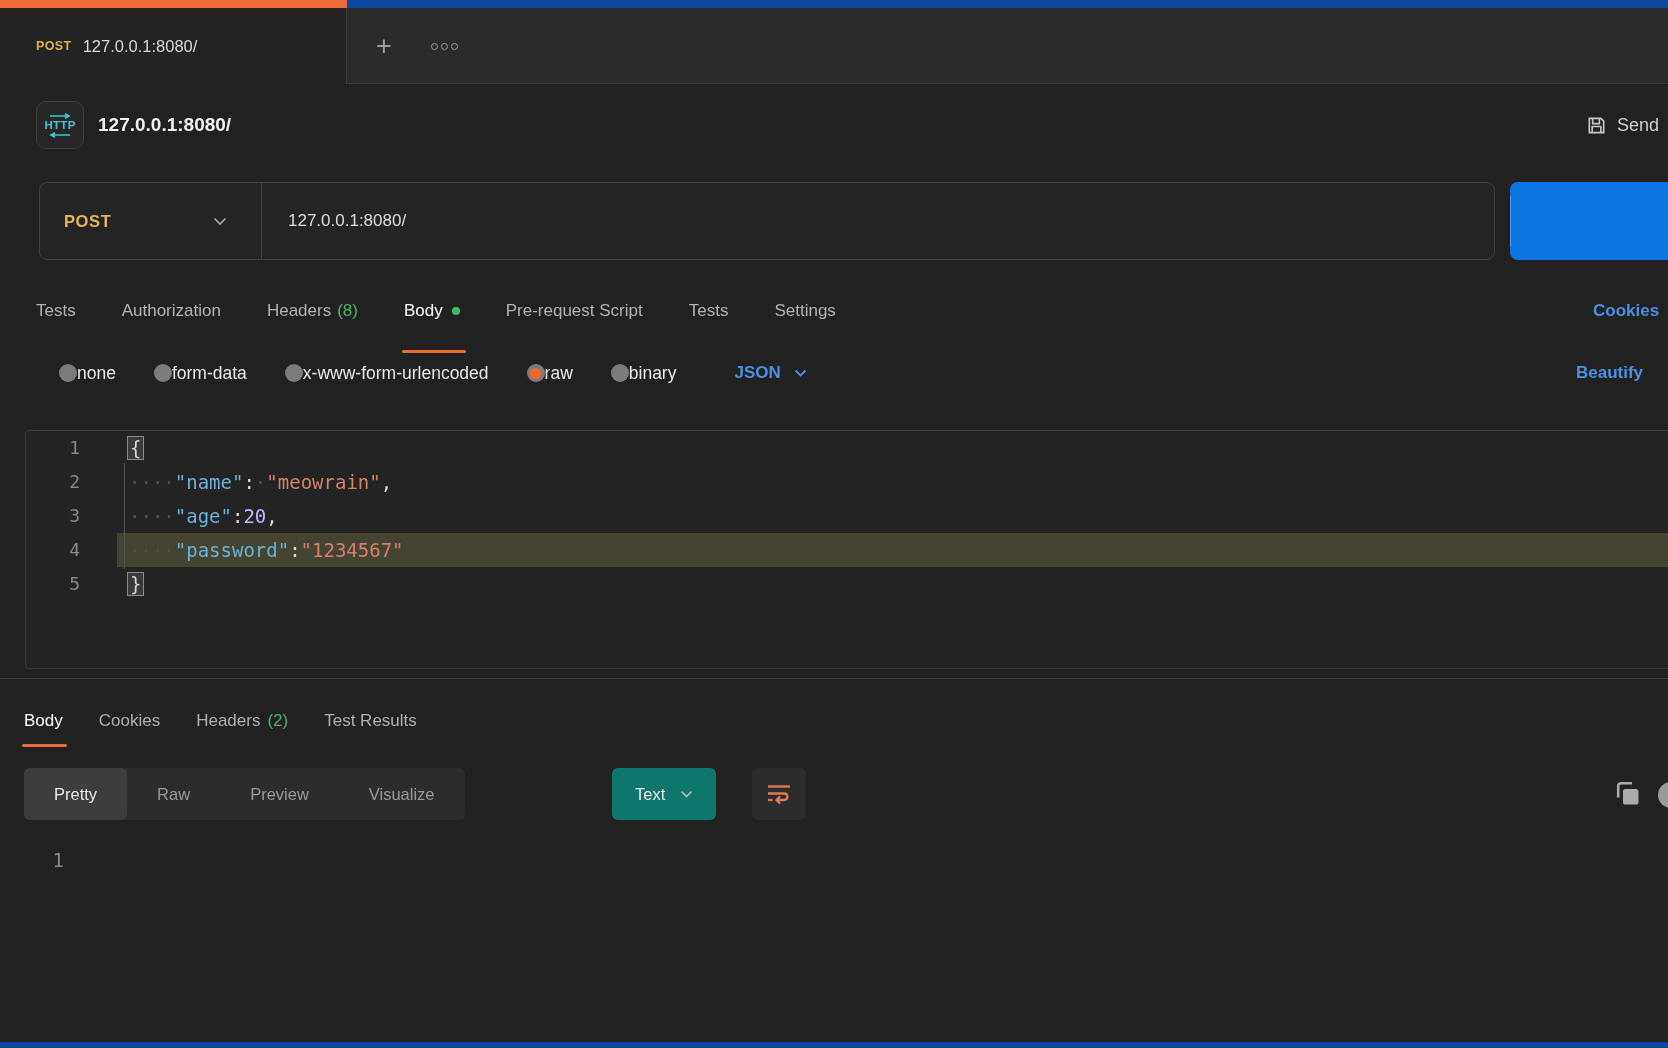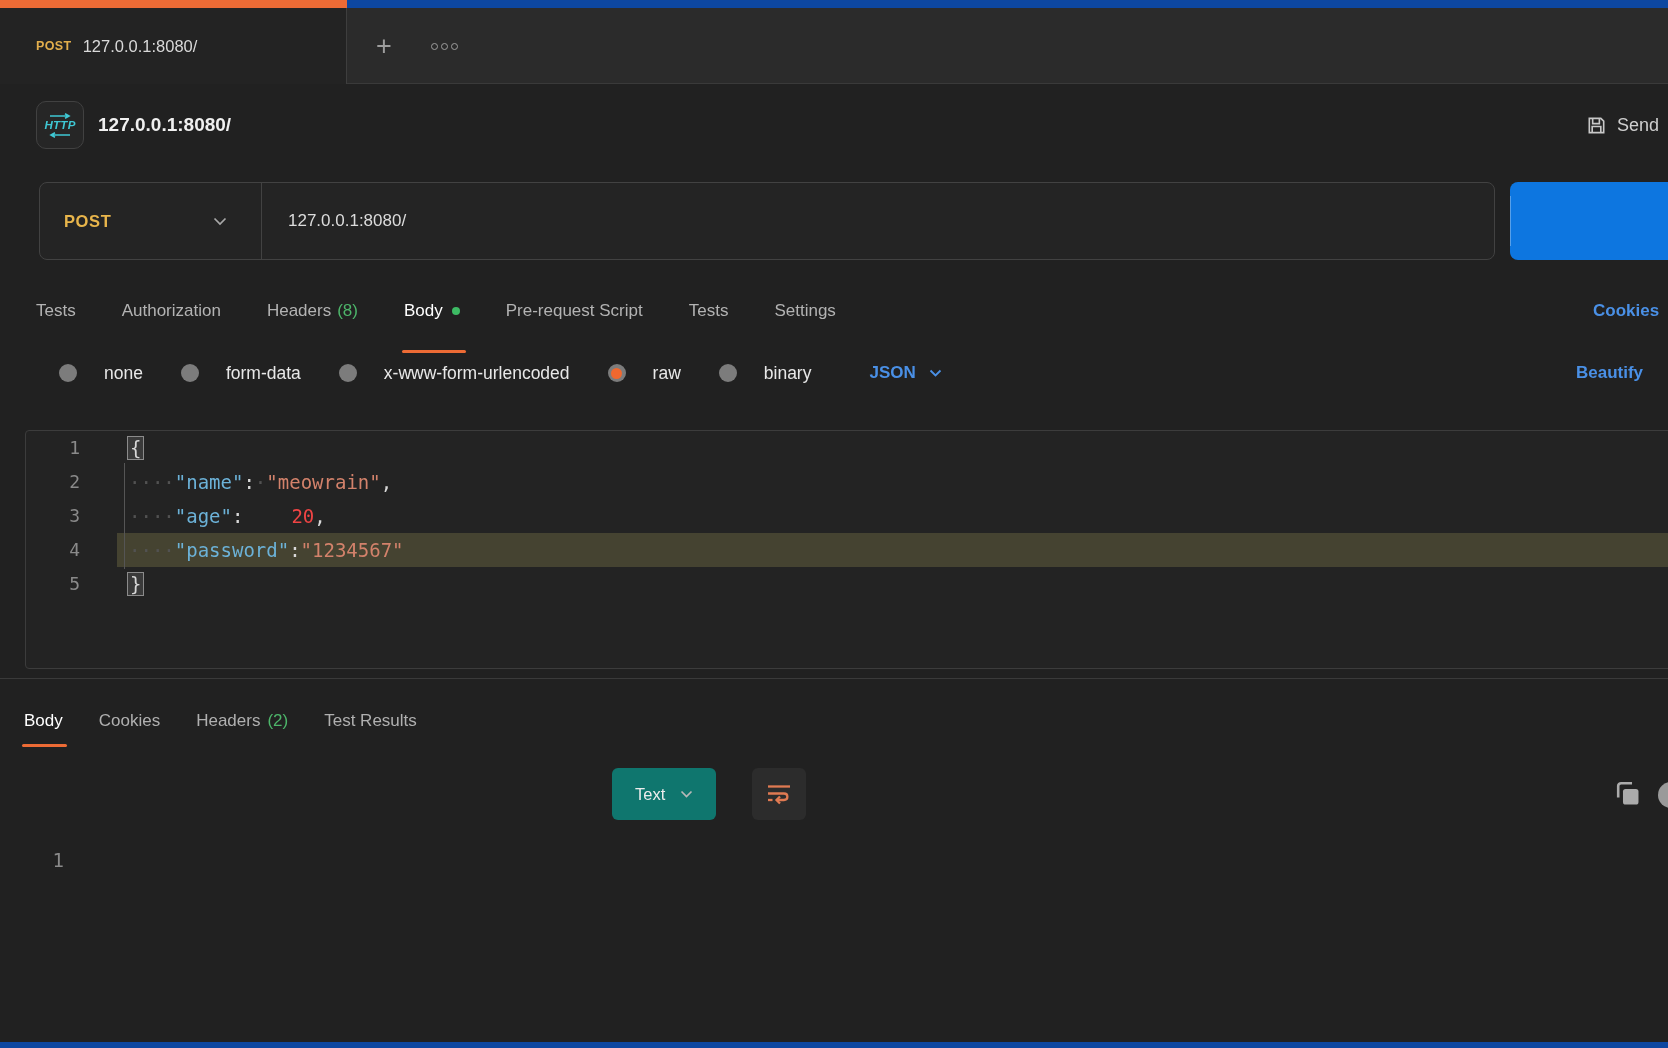--- a/index.html
+++ b/index.html
@@ -25,21 +25,21 @@
   .req-tab .tab-title { color:#d9d9d9; font-size:16.5px; }
   .tabbar-action { position:absolute; top:14px; width:48px; height:48px; display:flex; align-items:center;
     justify-content:center; cursor:pointer; color:#9e9e9e; }
   .plus-btn { left:360px; font-size:27px; font-weight:300; }
   .more-btn { left:420px; gap:3px; }
   .more-btn i { display:block; width:7px; height:7px; border:1.5px solid #9e9e9e; border-radius:50%; }
 
   
   .req-header { position:absolute; top:96px; left:0; right:0; height:58px; display:flex; align-items:center; padding-left:36px; }
   .http-badge { width:48px; height:48px; border:1.5px solid #414141; border-radius:10px; background:#262626;
-    display:flex; flex-direction:column; align-items:center; justify-content:center; gap:1px; flex:0 0 auto;font-style:italic; }
+    display:flex; flex-direction:column; align-items:center; justify-content:center; gap:1px; flex:0 0 auto; }
   .http-badge .httptxt { color:#3fc8d4; font-size:11.5px; font-weight:bold; letter-spacing:.3px; line-height:11px; }
   .req-title { margin-left:14px; font-size:19px; font-weight:bold; color:#f0f0f0; }
   .save-group { position:absolute; left:1585px; top:0; height:58px; display:flex; align-items:center; gap:9px; cursor:pointer; }
   .save-label { font-size:18px; color:#cfcfcf; }
 
   
   .url-bar { position:absolute; top:182px; left:39px; width:1456px; height:78px; border:1px solid #424242;
     border-radius:8px; background:#242424; display:flex; align-items:center; }
   .method-select { display:flex; align-items:center; width:221px; padding-left:24px; height:100%; cursor:pointer; }
   .method-label { color:#e8b54b; font-size:16.5px; font-weight:bold; letter-spacing:.6px; }
@@ -57,40 +57,40 @@
   .rtab { position:relative; display:flex; align-items:center; height:34px; font-size:17px; color:#b3b3b3; cursor:pointer; }
   .rtab .count { margin-left:6px; color:#4db56a; }
   .rtab.active { color:#ffffff; }
   .rtab .unsaved-dot { width:8px; height:8px; border-radius:50%; background:#3dbb64; margin-left:9px; }
   .rtab.active::after { content:""; position:absolute; left:-2px; right:-6px; top:56px; height:3px; background:#ED6B35; border-radius:2px; }
   .cookies-link { position:absolute; left:1593px; top:14px; height:34px; display:flex; align-items:center;
     color:#4a90e6; font-size:17px; font-weight:bold; cursor:pointer; }
 
   
   .mode-row { position:absolute; top:355px; left:0; right:0; height:36px; display:flex; align-items:center; padding-left:59px; }
-  .mode { display:flex; align-items:center; gap:27px; margin-right:38px; cursor:pointer; }
+  .mode { display:flex; align-items:center; gap:0; margin-right:38px; cursor:pointer; }
   .radio { width:18px; height:18px; border-radius:50%; background:#7c7c7c; position:relative; flex:0 0 auto; }
   .radio.on::after { content:""; position:absolute; inset:3.5px; border-radius:50%; background:#f0682f; }
   .mode-label { font-size:17.5px; color:#e8e8e8; }
   .format-select { display:flex; align-items:center; gap:13px; margin-left:20px; cursor:pointer; }
   .format-label { color:#4a90e6; font-size:17px; font-weight:bold; }
   .format-select svg { color:#4a90e6; }
   .beautify-link { position:absolute; left:1576px; color:#4a90e6; font-size:17px; font-weight:bold; cursor:pointer; }
 
   
   .editor { position:absolute; top:430px; left:25px; right:-4px; height:239px; border:1px solid #3c3c3c;
     border-radius:4px; background:#232323; font-family:"DejaVu Sans Mono", monospace; font-size:19px; overflow:hidden; }
   .ed-line { display:flex; height:34px; line-height:34px; }
   .ed-line .ln { width:54px; text-align:right; color:#8a8a8a; font-size:18px; flex:0 0 auto; }
   .ed-line .code { padding-left:49px; white-space:pre; }
   .ed-line.current { background:linear-gradient(to right, transparent 91px, #454331 91px); }
   .tok.ws { color:#525252; }
   .tok.key { color:#6cb2d8; }
   .tok.str { color:#d3826b; }
-  .tok.num { color:#ef4444;margin-left:48px; }
+  .tok.num { color:#c4b5fd; }
   .tok.punct { color:#d8d8d8; }
   .tok.matched { border:1px solid #8b8b8b; background:#3a3a3a; padding:0 2px; margin:0 -2px; }
   .bracket-guide { position:absolute; left:98px; top:32px; width:1px; height:106px; background:#555; }
 
   
   .splitter { position:absolute; top:678px; left:0; right:0; height:1px; background:#3a3a3a; }
 
   
   .resp-header { position:absolute; top:694px; left:0; right:0; height:53px; }
   .resp-tabs { display:flex; gap:36px; padding-left:24px; height:100%; }
@@ -285,20 +285,34 @@
       <span>Headers</span>
       <span class="count">(2)</span>
     </div>
     <div class="resp-tab">
       <span>Test Results</span>
     </div>
   </div>
 </div>
 
 <div class="resp-toolbar">
+  <div class="seg-group">
+    <div class="seg selected">
+      <span>Pretty</span>
+    </div>
+    <div class="seg">
+      <span>Raw</span>
+    </div>
+    <div class="seg">
+      <span>Preview</span>
+    </div>
+    <div class="seg">
+      <span>Visualize</span>
+    </div>
+  </div>
   <div class="text-btn">
     <span class="text-label">Text</span>
     <svg width="13" height="8" viewBox="0 0 13 8" fill="none">
       <path d="M1.5 1.5 L6.5 6.5 L11.5 1.5" stroke="currentColor" stroke-width="1.7"></path>
     </svg>
   </div>
   <div class="wrap-btn">
     <svg width="28" height="24" viewBox="0 0 28 24" fill="none" stroke="#e07a52" stroke-width="2.3">
       <path d="M3 4.5 H25"></path>
       <path d="M3 11.5 H19 C23.5 11.5 23.5 18 19 18 H12"></path>

